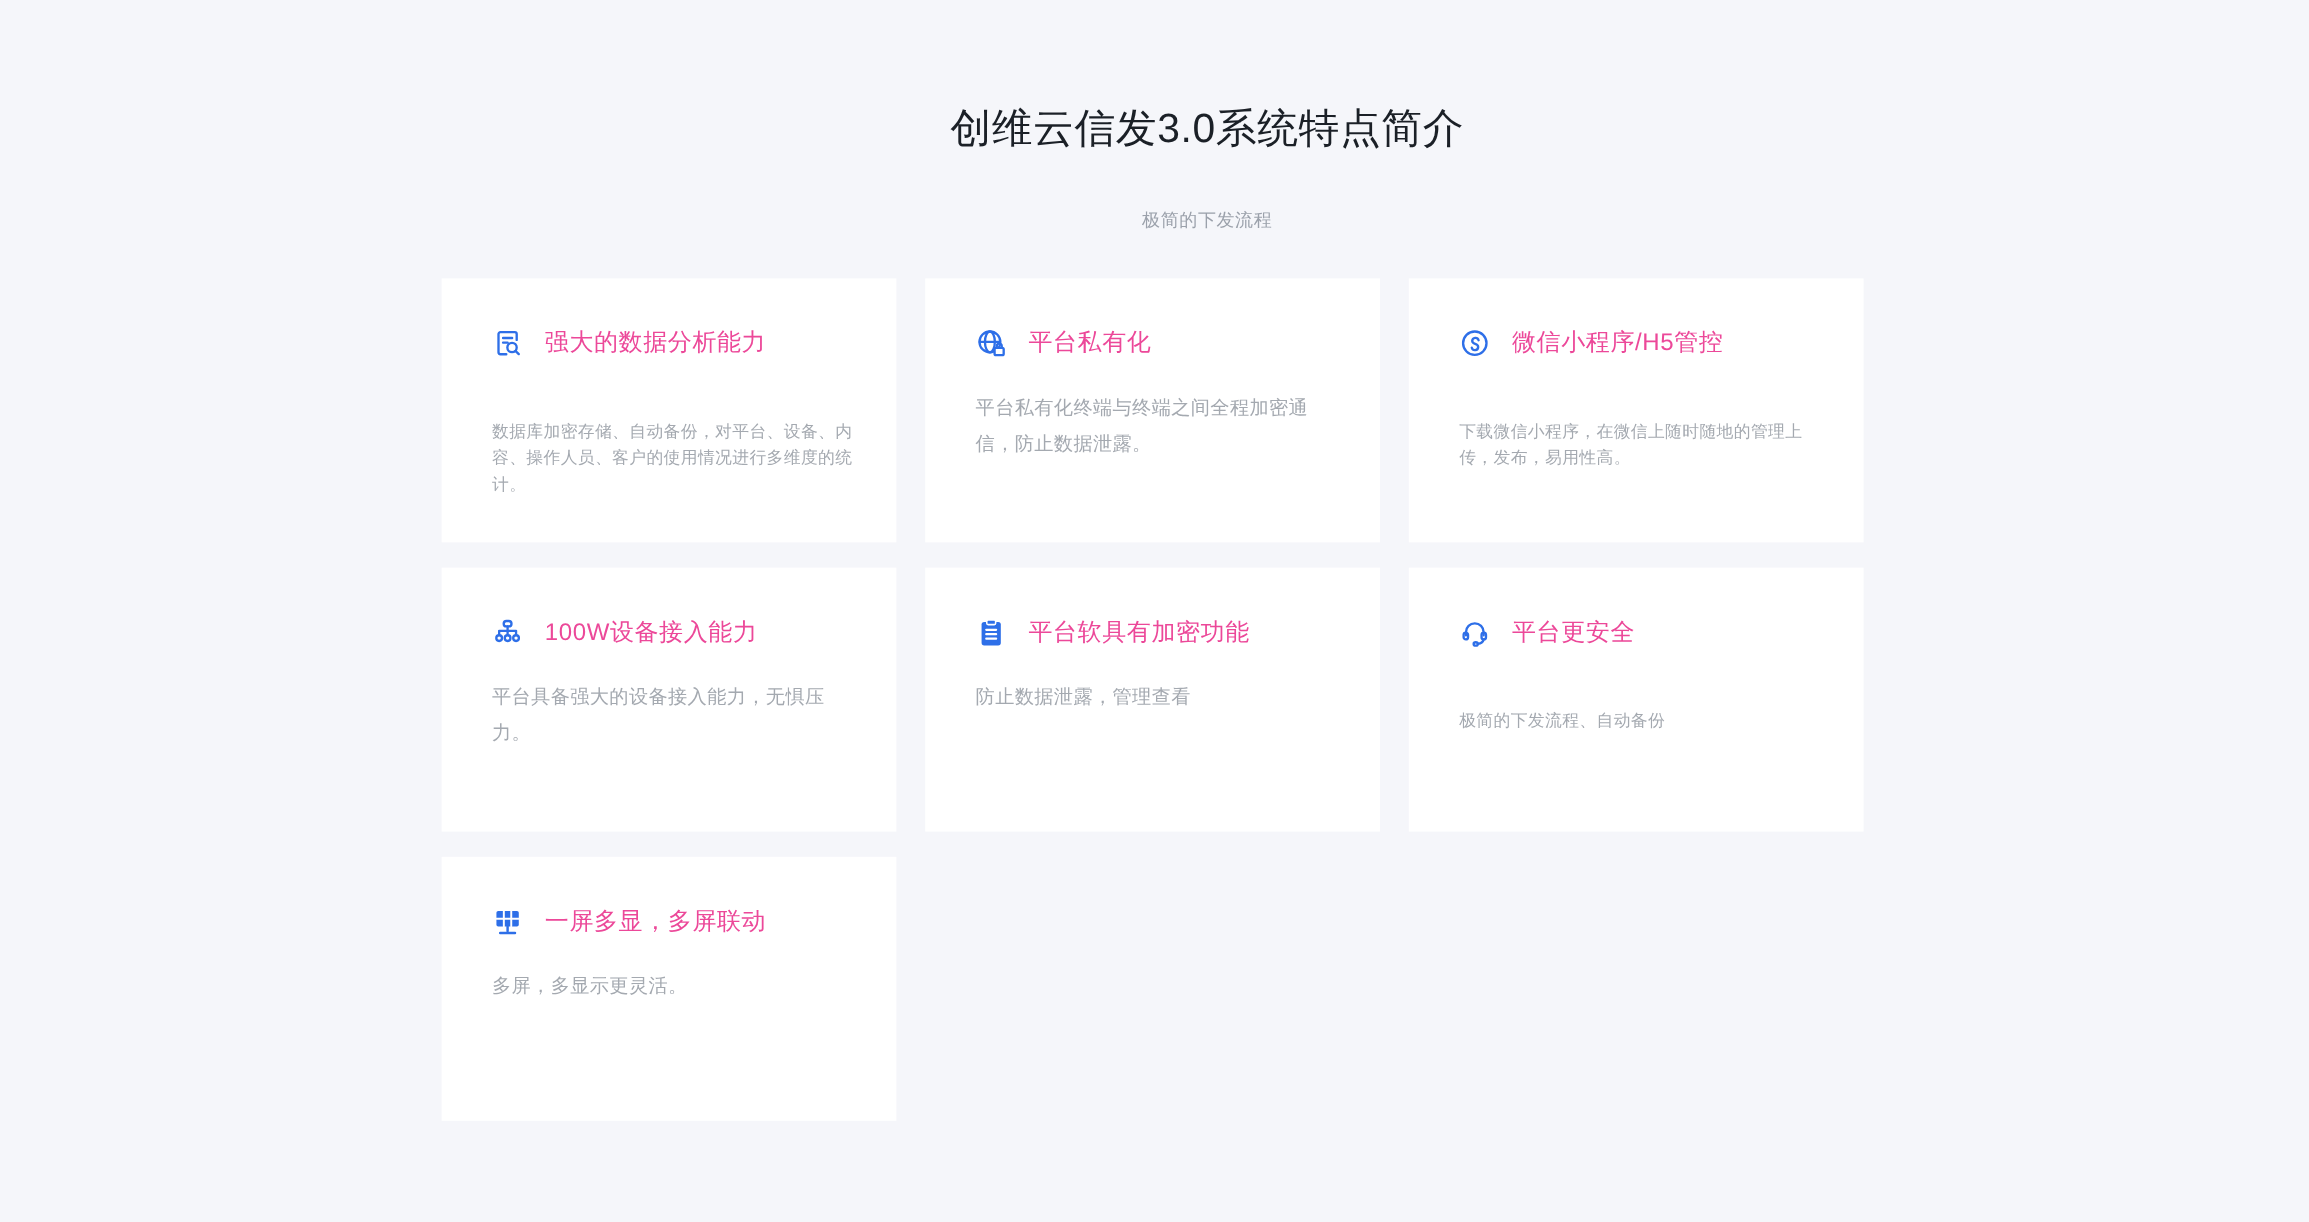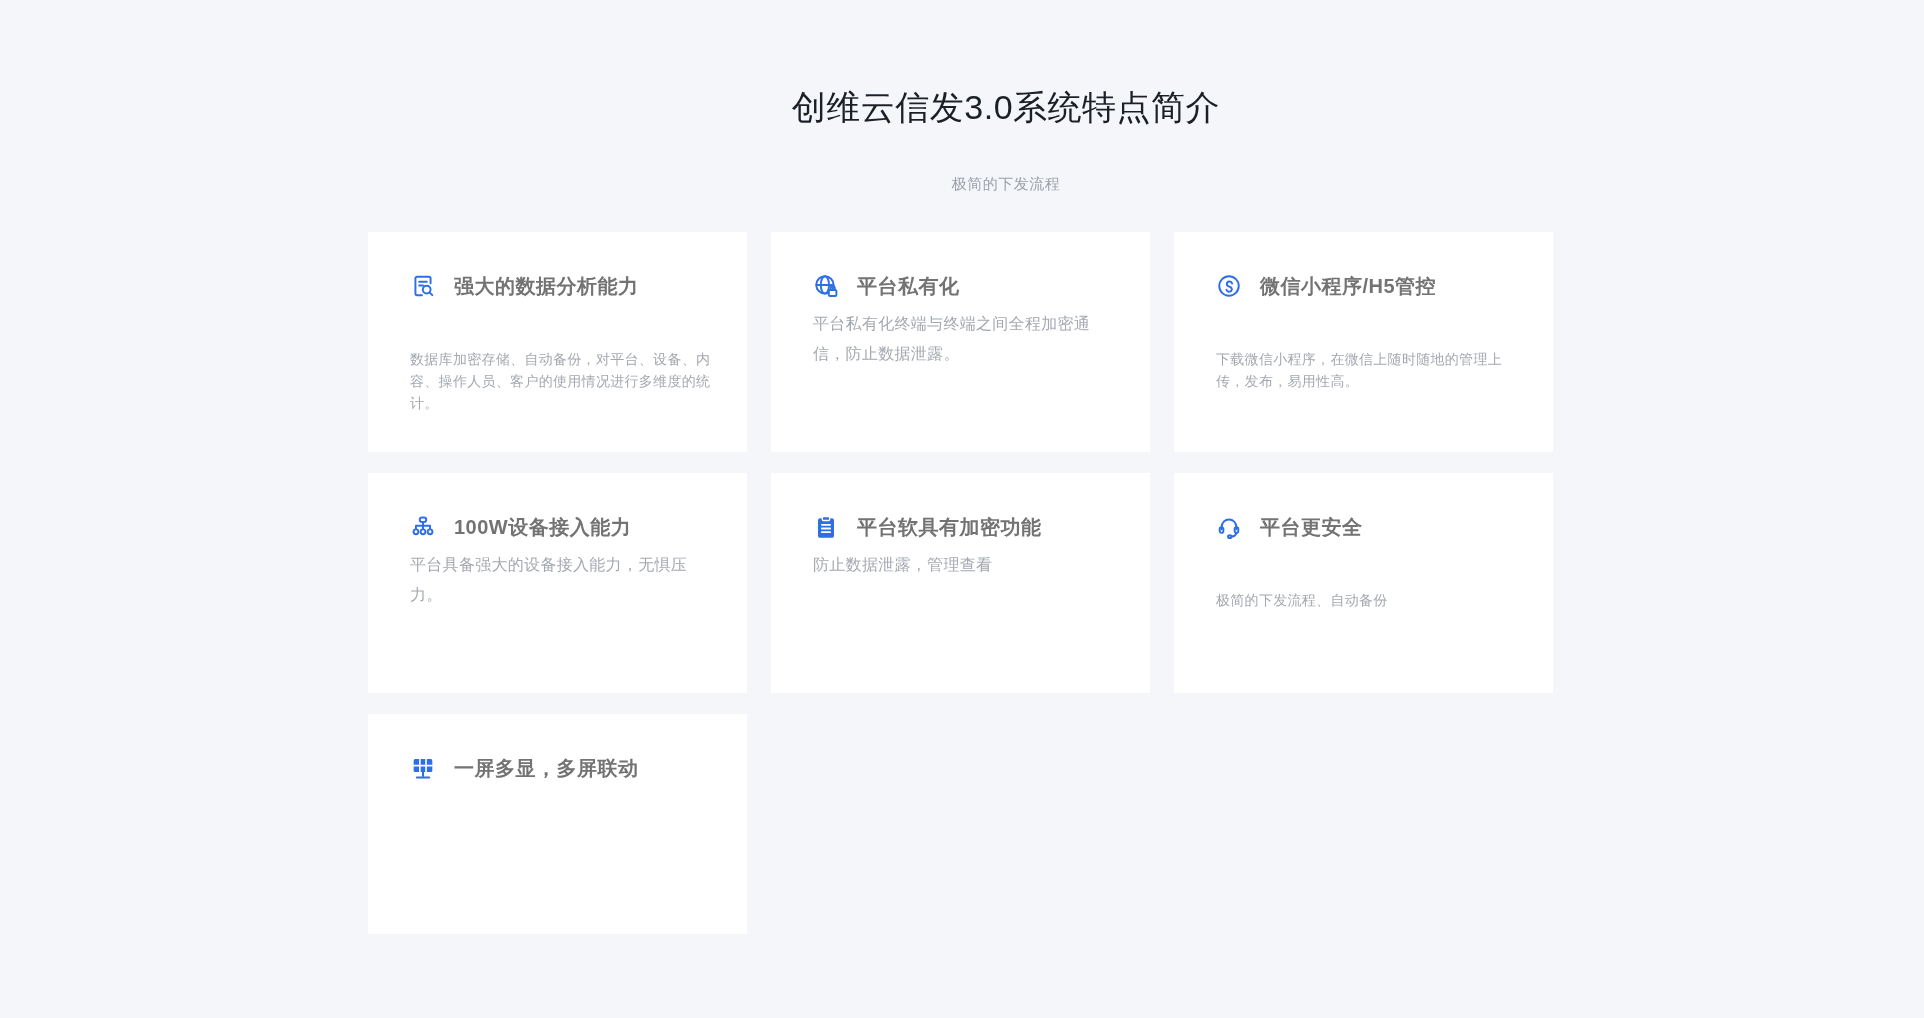--- a/index.html
+++ b/index.html
@@ -49,31 +49,31 @@
     display:flex;align-items:center;gap:18px;
   }
   .icon{
     width:26px;height:26px;flex:none;
     display:flex;align-items:center;justify-content:center;
     color:var(--accent);
   }
   .icon svg{width:26px;height:26px;display:block;}
   .card-title{
     font-size:20px;line-height:28px;
-    font-weight:700;
-    color:#737373;
+    font-weight:400;
+    color:#ec4899;
     letter-spacing:0.5px;
   }
   .card-desc{
     margin:30px 0 0 0;
     color:var(--muted);
     letter-spacing:0.3px;
   }
   .card-desc.tight{font-size:14px;line-height:22px;margin-top:48px;}
-  .card-desc.loose{font-size:16px;line-height:30px;margin-top:9px;}
+  .card-desc.loose{font-size:16px;line-height:30px;margin-top:26px;}
 </style>
 </head>
 <body>
 
 <div class="header">
   <h1 class="page-title">创维云信发3.0系统特点简介</h1>
   <div class="page-subtitle">极简的下发流程</div>
 </div>
 
 <div class="feature-grid">
@@ -172,14 +172,15 @@
     <div class="card-header">
       <span class="icon">
           <svg viewBox="0 0 24 24" fill="none" stroke-linecap="round">
        <rect x="3.4" y="3.8" width="17.2" height="12" rx="1.4" fill="currentColor"></rect>
        <path d="M9.1 3.8v12M14.8 3.8v12M3.4 9.8h17.2" stroke="#fff" stroke-width="1.5"></path>
        <path d="M12 15.8v3.4M6.3 20.8h11.4" stroke="currentColor" stroke-width="1.9"></path>
      </svg>
         </span>
       <span class="card-title">一屏多显，多屏联动</span>
     </div>
+    <p class="card-desc loose">多屏，多显示更灵活。</p>
   </div>
 </div>
 
 </body></html>

